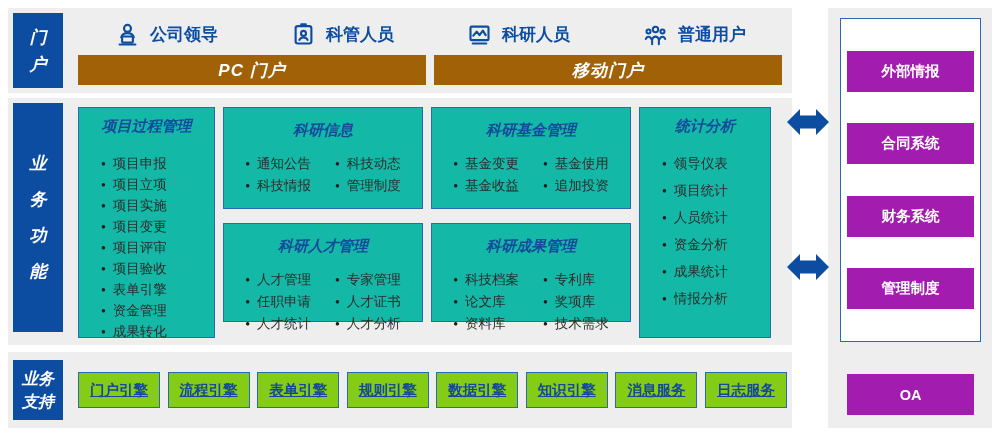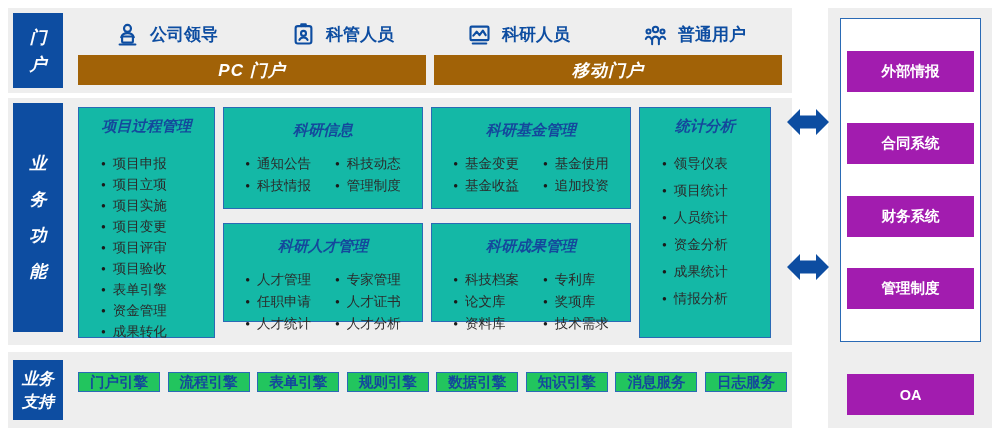--- a/index.html
+++ b/index.html
@@ -47,23 +47,23 @@
   .items { color:#2b2b2b; font-size:13.5px; }
   .items .item::before { content:"●"; font-size:8px; vertical-align:2px; margin-right:7px; color:#1a1a1a; }
   .items-col { margin-top:17px; padding-left:22px; line-height:21px; }
   .items-col6 { margin-top:14px; padding-left:22px; line-height:27px; }
   .items-grid { margin-top:13px; display:grid; grid-template-columns:auto auto;
     justify-content:center; column-gap:24px; line-height:22px; }
 
   
   .engines-row { position:absolute; left:70px; right:5px; top:20px; height:36px;
     display:flex; justify-content:space-between; }
-  .engine-btn { width:82px; height:20px; background:#22c55e; border:1.5px solid #2a6ab5;
+  .engine-btn { width:82px; height:36px; background:#84cc16; border:1.5px solid #2a6ab5;
     color:#14489c; font-size:14.5px; font-weight:600;
-    display:flex; align-items:center; justify-content:center; }
+    display:flex; align-items:center; justify-content:center;text-decoration:underline; }
 
   
   .systems-box { position:absolute; left:12px; top:10px; width:141px; height:324px;
     background:#ffffff; border:1.5px solid #2a6ab5;
     display:flex; flex-direction:column; justify-content:space-evenly; align-items:center; }
   .sys-btn { width:127px; height:41px; background:#a21caf; color:#ffffff;
     font-size:14.5px; font-weight:bold; display:flex; align-items:center; justify-content:center; }
   #oa-btn { position:absolute; left:19px; bottom:13px; }
 
   

